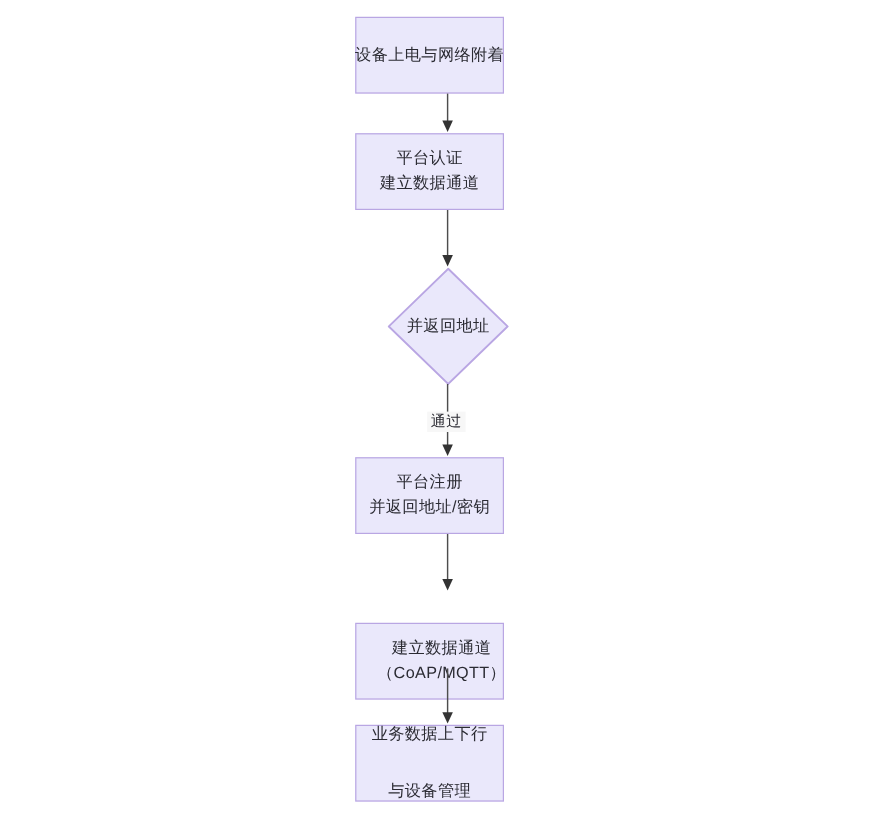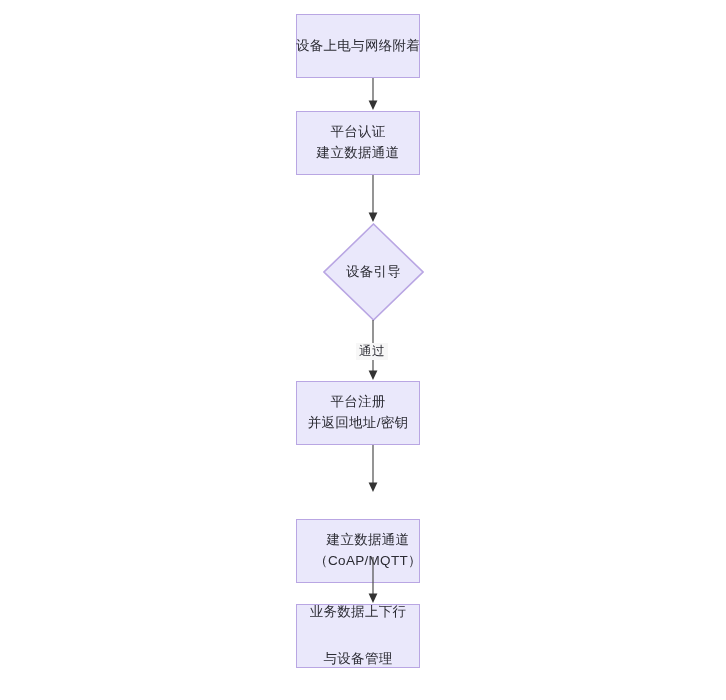--- a/index.html
+++ b/index.html
@@ -120,21 +120,21 @@
     <svg width="20" height="48" viewBox="0 0 20 48">
       <line x1="10" y1="0" x2="10" y2="40" stroke="#4d4d4d" stroke-width="1.2"></line>
       <polygon points="10,47 5.6,37.5 14.4,37.5" fill="#333333"></polygon>
     </svg>
   </div>
 
   <div class="node-diamond" style="left:323px; top:223px;">
     <svg class="diamond-shape" viewBox="0 0 101 98" preserveAspectRatio="none">
       <polygon points="50.5,1 100,49 50.5,97 1,49" fill="#eae8fb" stroke="#b9a6e3" stroke-width="1.6"></polygon>
     </svg>
-    <div class="diamond-label">设备引导</div>
+    <div class="diamond-label">并返回地址</div>
   </div>
 
   <div class="connector" style="left:363px; top:320px; height:61px;">
     <svg width="20" height="61" viewBox="0 0 20 61">
       <line x1="10" y1="0" x2="10" y2="53" stroke="#4d4d4d" stroke-width="1.2"></line>
       <polygon points="10,60 5.6,50.5 14.4,50.5" fill="#333333"></polygon>
     </svg>
   </div>
   <div class="edge-label" style="left:356px; top:343px;">通过</div>
 

